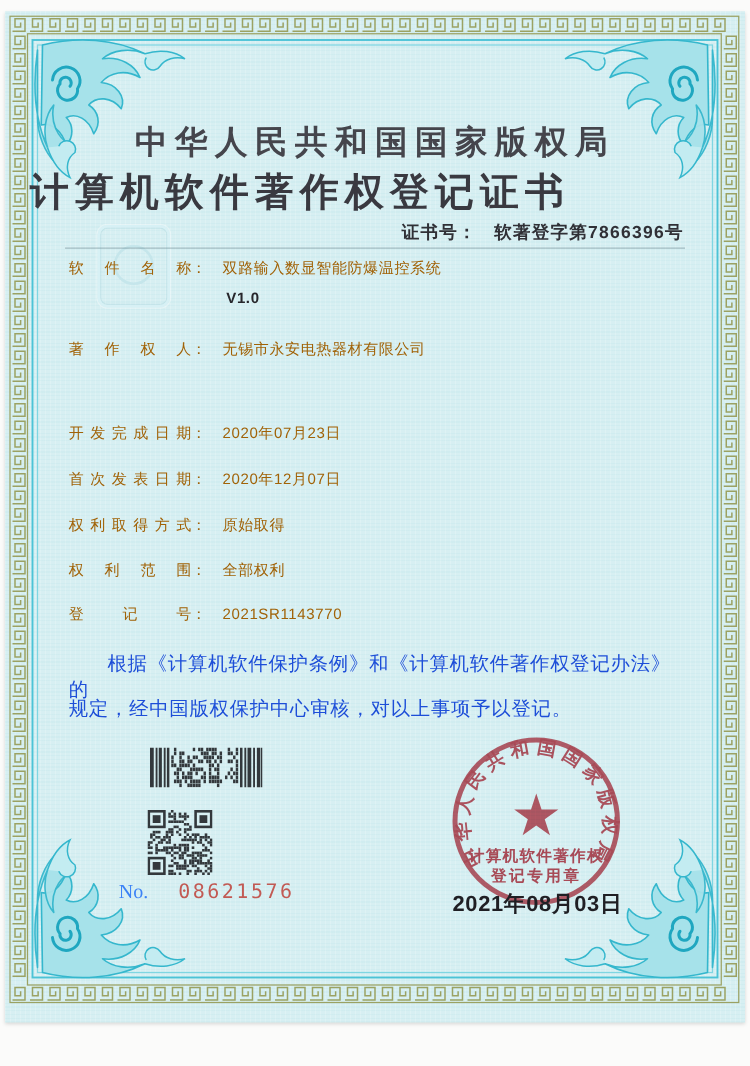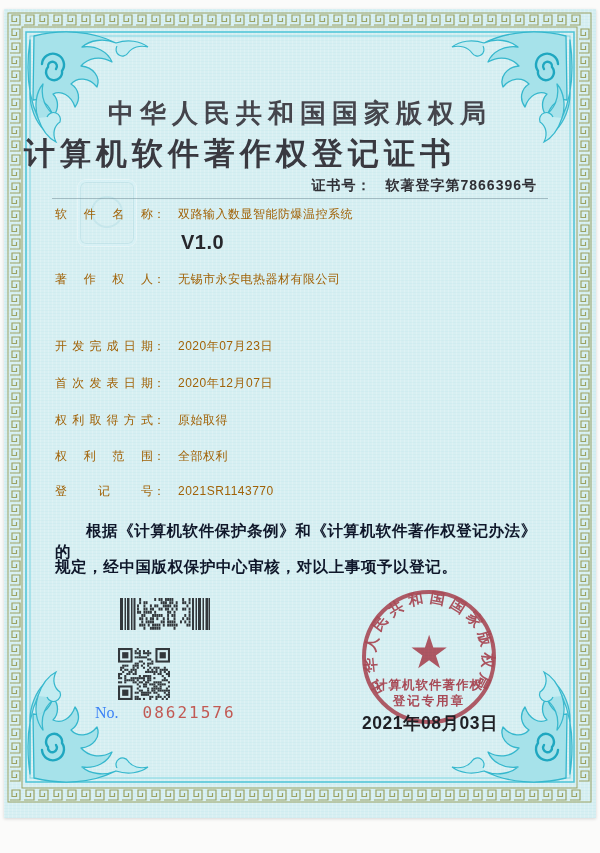--- a/index.html
+++ b/index.html
@@ -22,42 +22,42 @@
     position:absolute;left:0;top:96px;width:600px;text-align:center;
     font-family:"Liberation Serif","DejaVu Serif",serif;
     font-size:26px;font-weight:700;letter-spacing:6px;color:var(--title-ink,#45454c);
   }
   .cert-title{
     position:absolute;left:0;top:133px;width:480px;text-align:center;
     font-family:"Liberation Serif","DejaVu Serif",serif;
     font-size:31px;font-weight:700;letter-spacing:5px;color:#393940;
   }
   .certno{
-    position:absolute;right:63px;top:177px;font-size:14px;font-weight:700;color:#303036;
+    position:absolute;right:53px;top:177px;font-size:14px;font-weight:700;color:#303036;
     letter-spacing:1px;
     margin-left:30px;
   }
   .certno .val{margin-left:14px;}
   .divider{
     position:absolute;left:52px;top:198px;width:496px;height:1px;
     background:rgba(95,125,135,0.45);
   }
   .emboss{
     position:absolute;left:78px;top:180px;width:54px;height:62px;border-radius:8px;
     border:2px solid rgba(215,240,244,0.95);
     box-shadow:inset 0 0 0 1px rgba(160,210,218,0.35), 0 0 0 1px rgba(255,255,255,0.35);
   }
   .emboss .c{position:absolute;left:11px;top:14px;width:28px;height:28px;border-radius:50%;
     border:2px solid rgba(195,228,234,0.9);}
   .field-row{position:absolute;left:55px;height:24px;font-size:12px;font-weight:400;color:#a16207;white-space:nowrap;}
   .flabel{display:inline-block;width:98px;text-align-last:justify;text-justify:inter-character;}
   .fcolon{display:inline-block;}
   .fvalue{display:inline-block;margin-left:13px;letter-spacing:0.5px;}
-  .fvalue2{position:absolute;left:181px;font-size:20px;font-weight:700;color:#27272c;letter-spacing:0.5px;}
-  .stmt{position:absolute;left:55px;width:492px;font-size:15.5px;font-weight:700;color:#0f172a;letter-spacing:0.6px;}
+  .fvalue2{position:absolute;left:181px;font-size:12px;font-weight:700;color:#27272c;letter-spacing:0.5px;}
+  .stmt{position:absolute;left:55px;width:492px;font-size:15.5px;font-weight:400;color:#1d4ed8;letter-spacing:0.6px;}
   .stmt.l1{top:521px;text-indent:2em;}
   .stmt.l2{top:557px;}
   .serial{position:absolute;left:95px;top:703px;font-size:16px;}
   .serial .pfx{font-family:"Liberation Serif","DejaVu Serif",serif;color:#3b82f6;}
   .serial .num{font-family:"DejaVu Sans Mono","Liberation Mono",monospace;
     color:var(--serial-red,#c25a54);letter-spacing:2px;margin-left:24px;}
   .issue-date{position:absolute;left:352px;top:711px;width:156px;text-align:center;
     font-size:17.5px;font-weight:700;color:#1f1f24;letter-spacing:0.5px;}
   .seal-wrap{position:absolute;left:358px;top:586px;width:142px;height:142px;mix-blend-mode:multiply;}
 </style>

